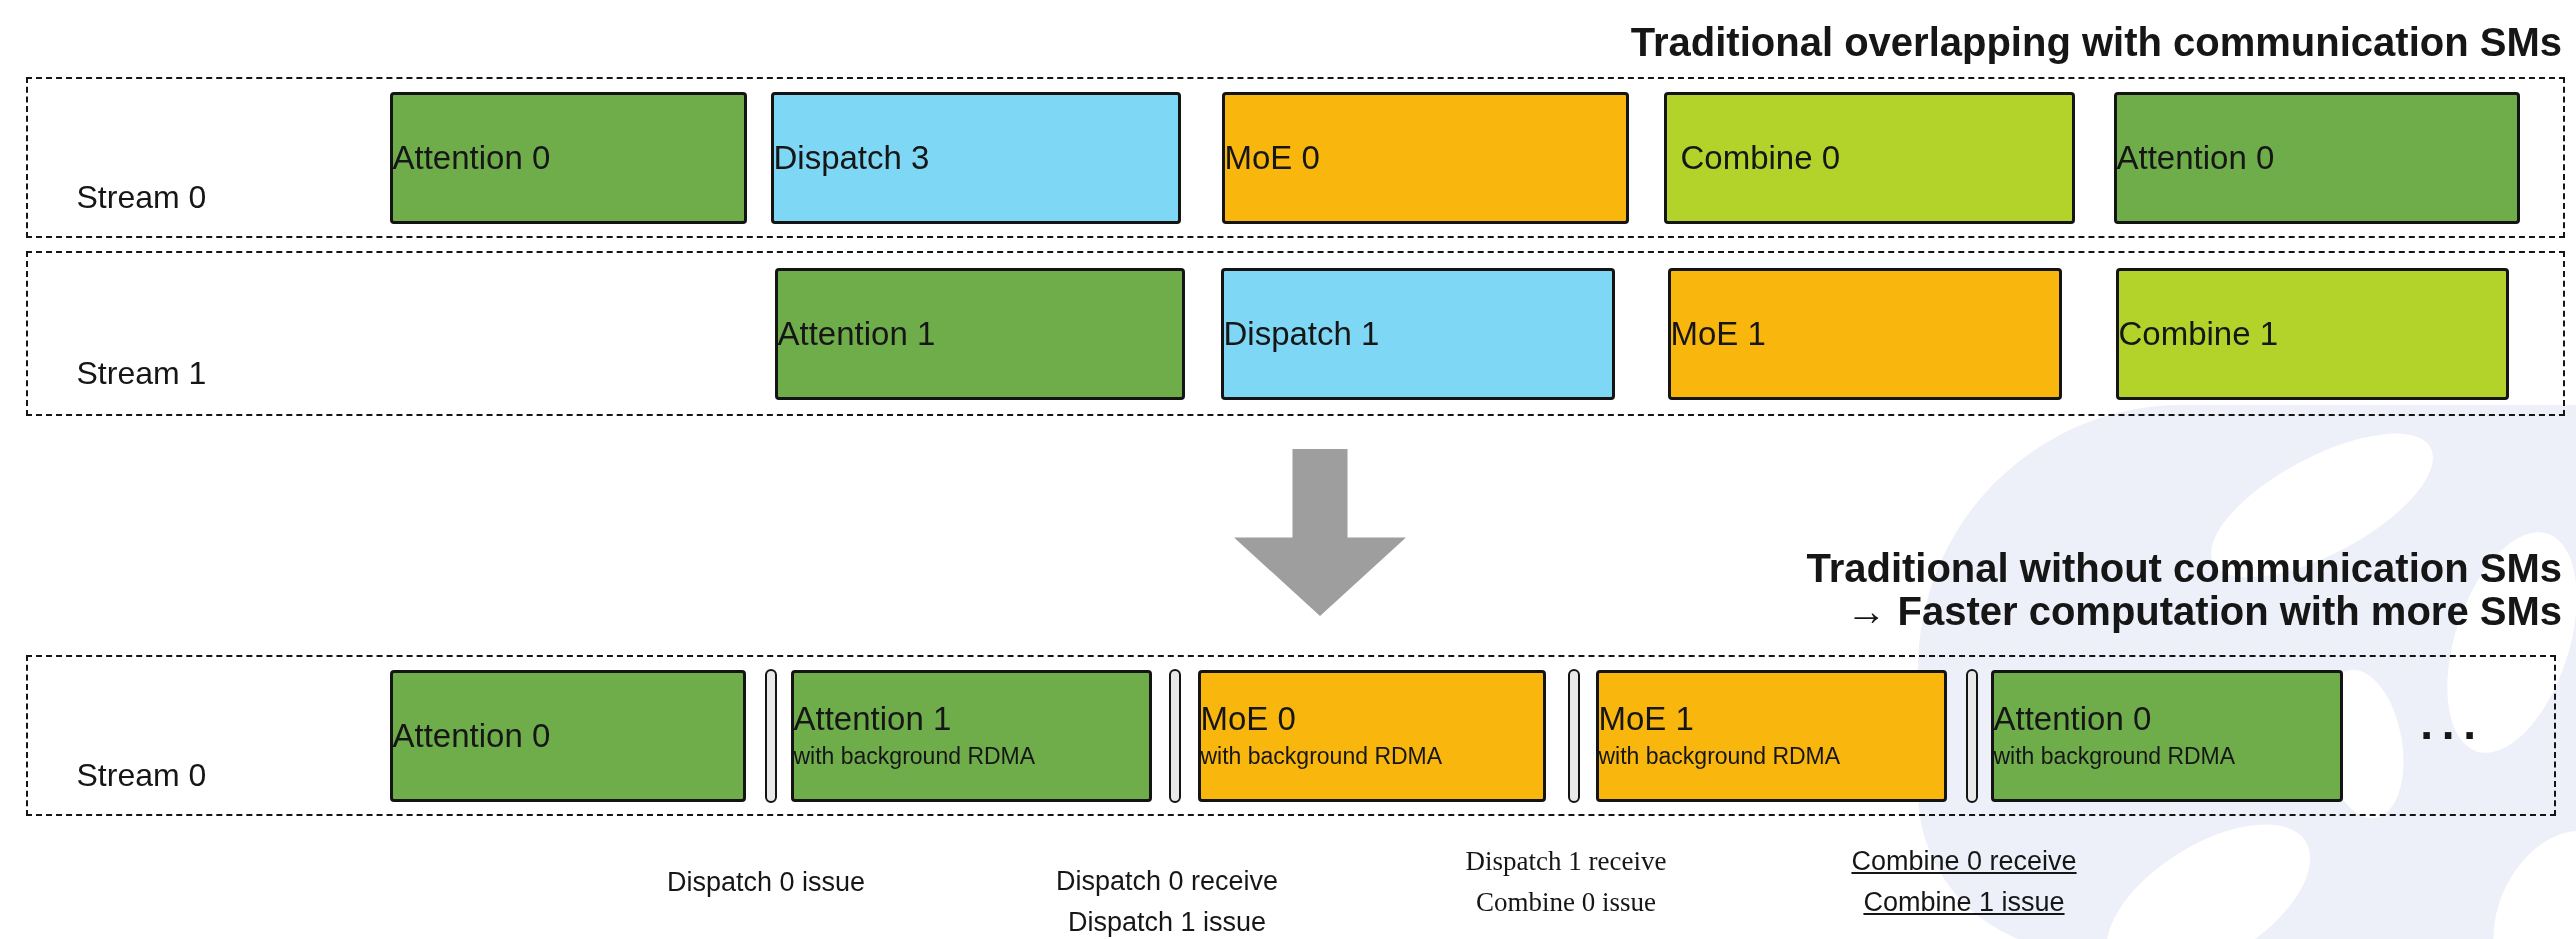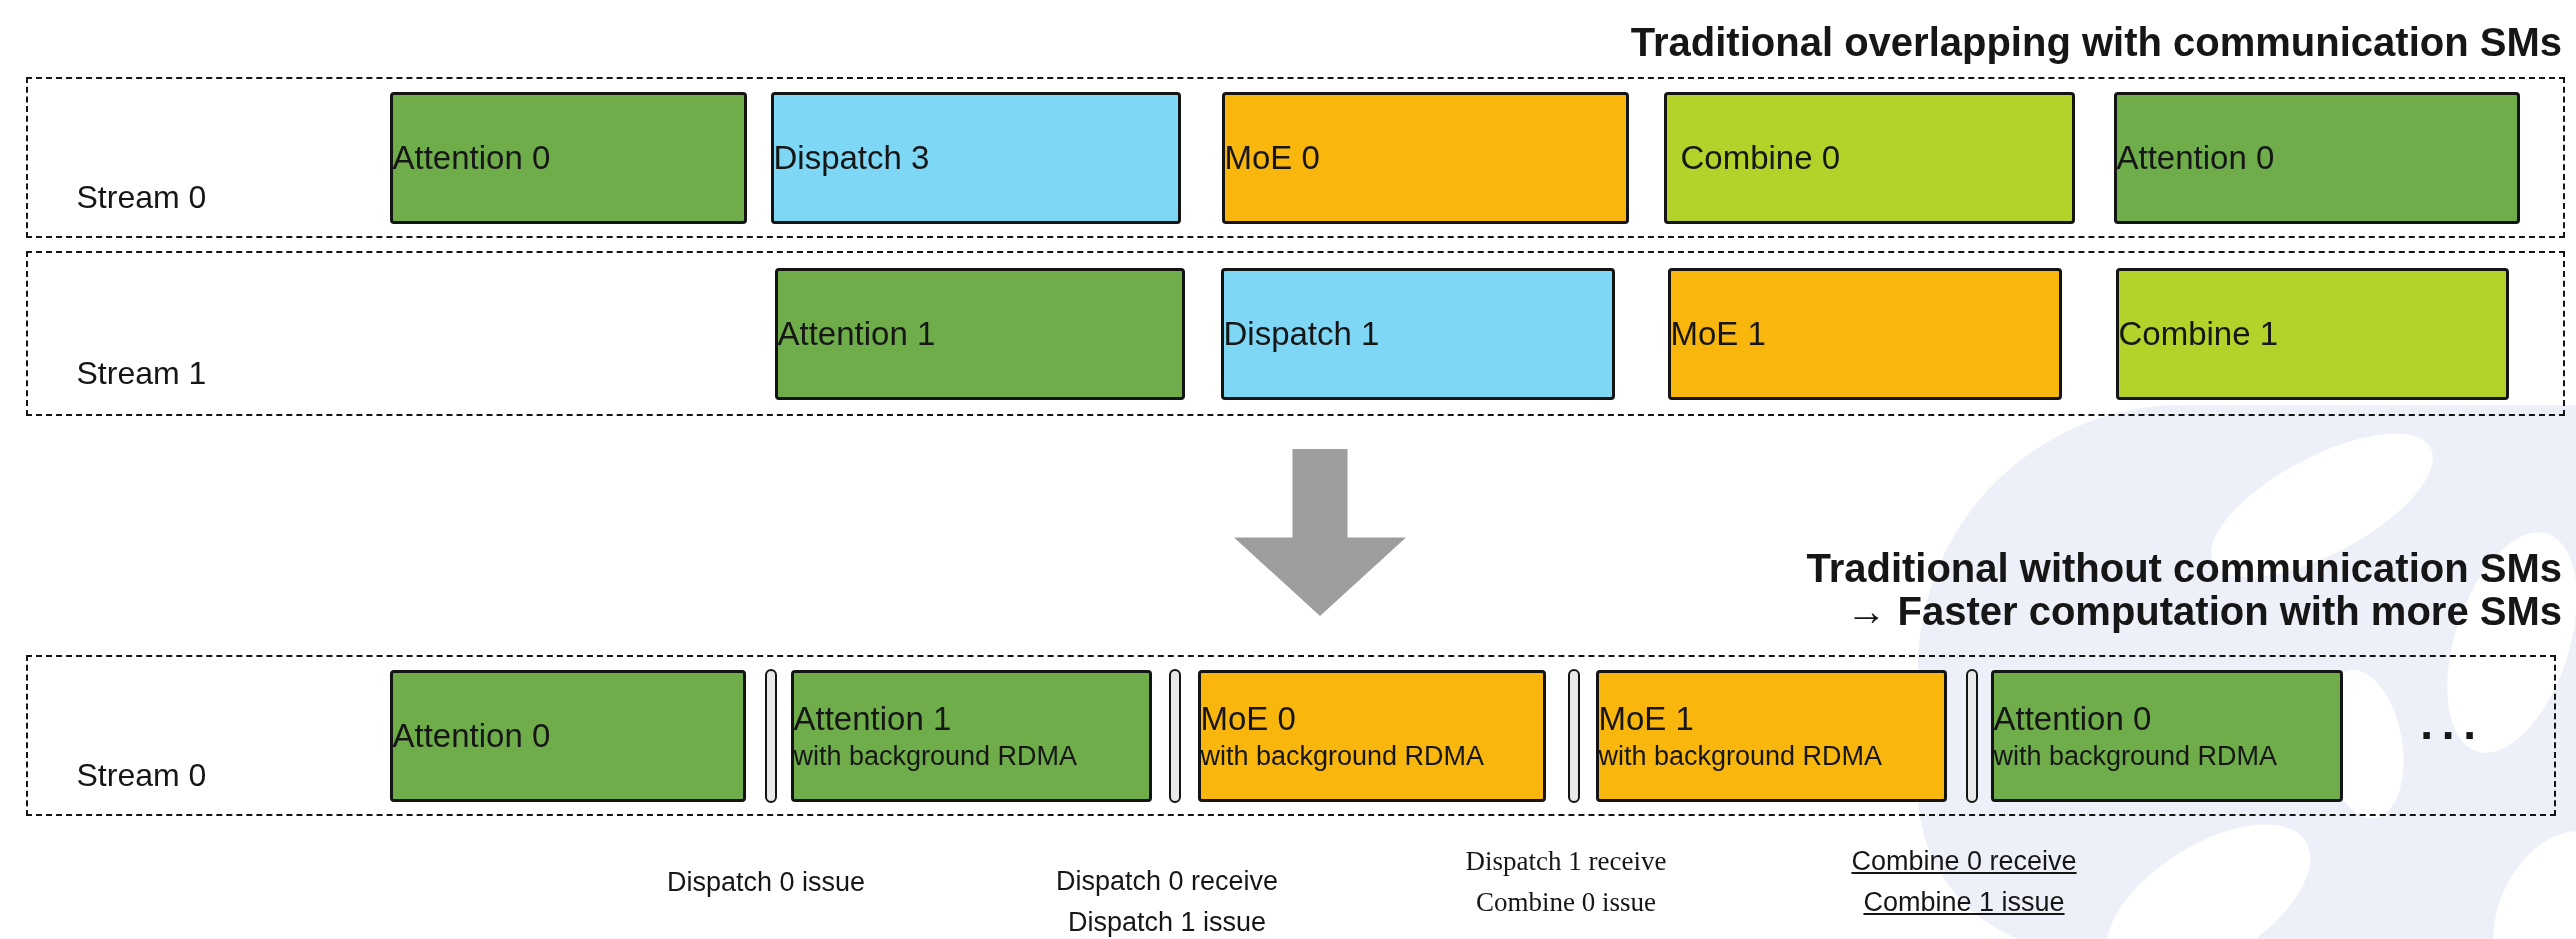--- a/index.html
+++ b/index.html
@@ -70,21 +70,21 @@
     border: 3.5px solid #141414;
     border-radius: 4px;
     box-sizing: border-box;
     display: flex;
     flex-direction: column;
     align-items: flex-start;
     justify-content: center;
     text-align: center;
   }
   .task-label { font-size: 33px; line-height: 37px; white-space: nowrap; }
-  .task-sublabel { font-size: 27px; line-height: 29px; margin-top: 5.3px; white-space: nowrap; }
+  .task-sublabel { font-size: 23px; line-height: 29px; margin-top: 5.3px; white-space: nowrap; }
   .separator {
     position: absolute;
     top: 50%;
     transform: translateY(-50%);
     width: 12.3px;
     height: 134px;
     background: #e9e9e9;
     border: 2.6px solid #141414;
     border-radius: 7px;
     box-sizing: border-box;

